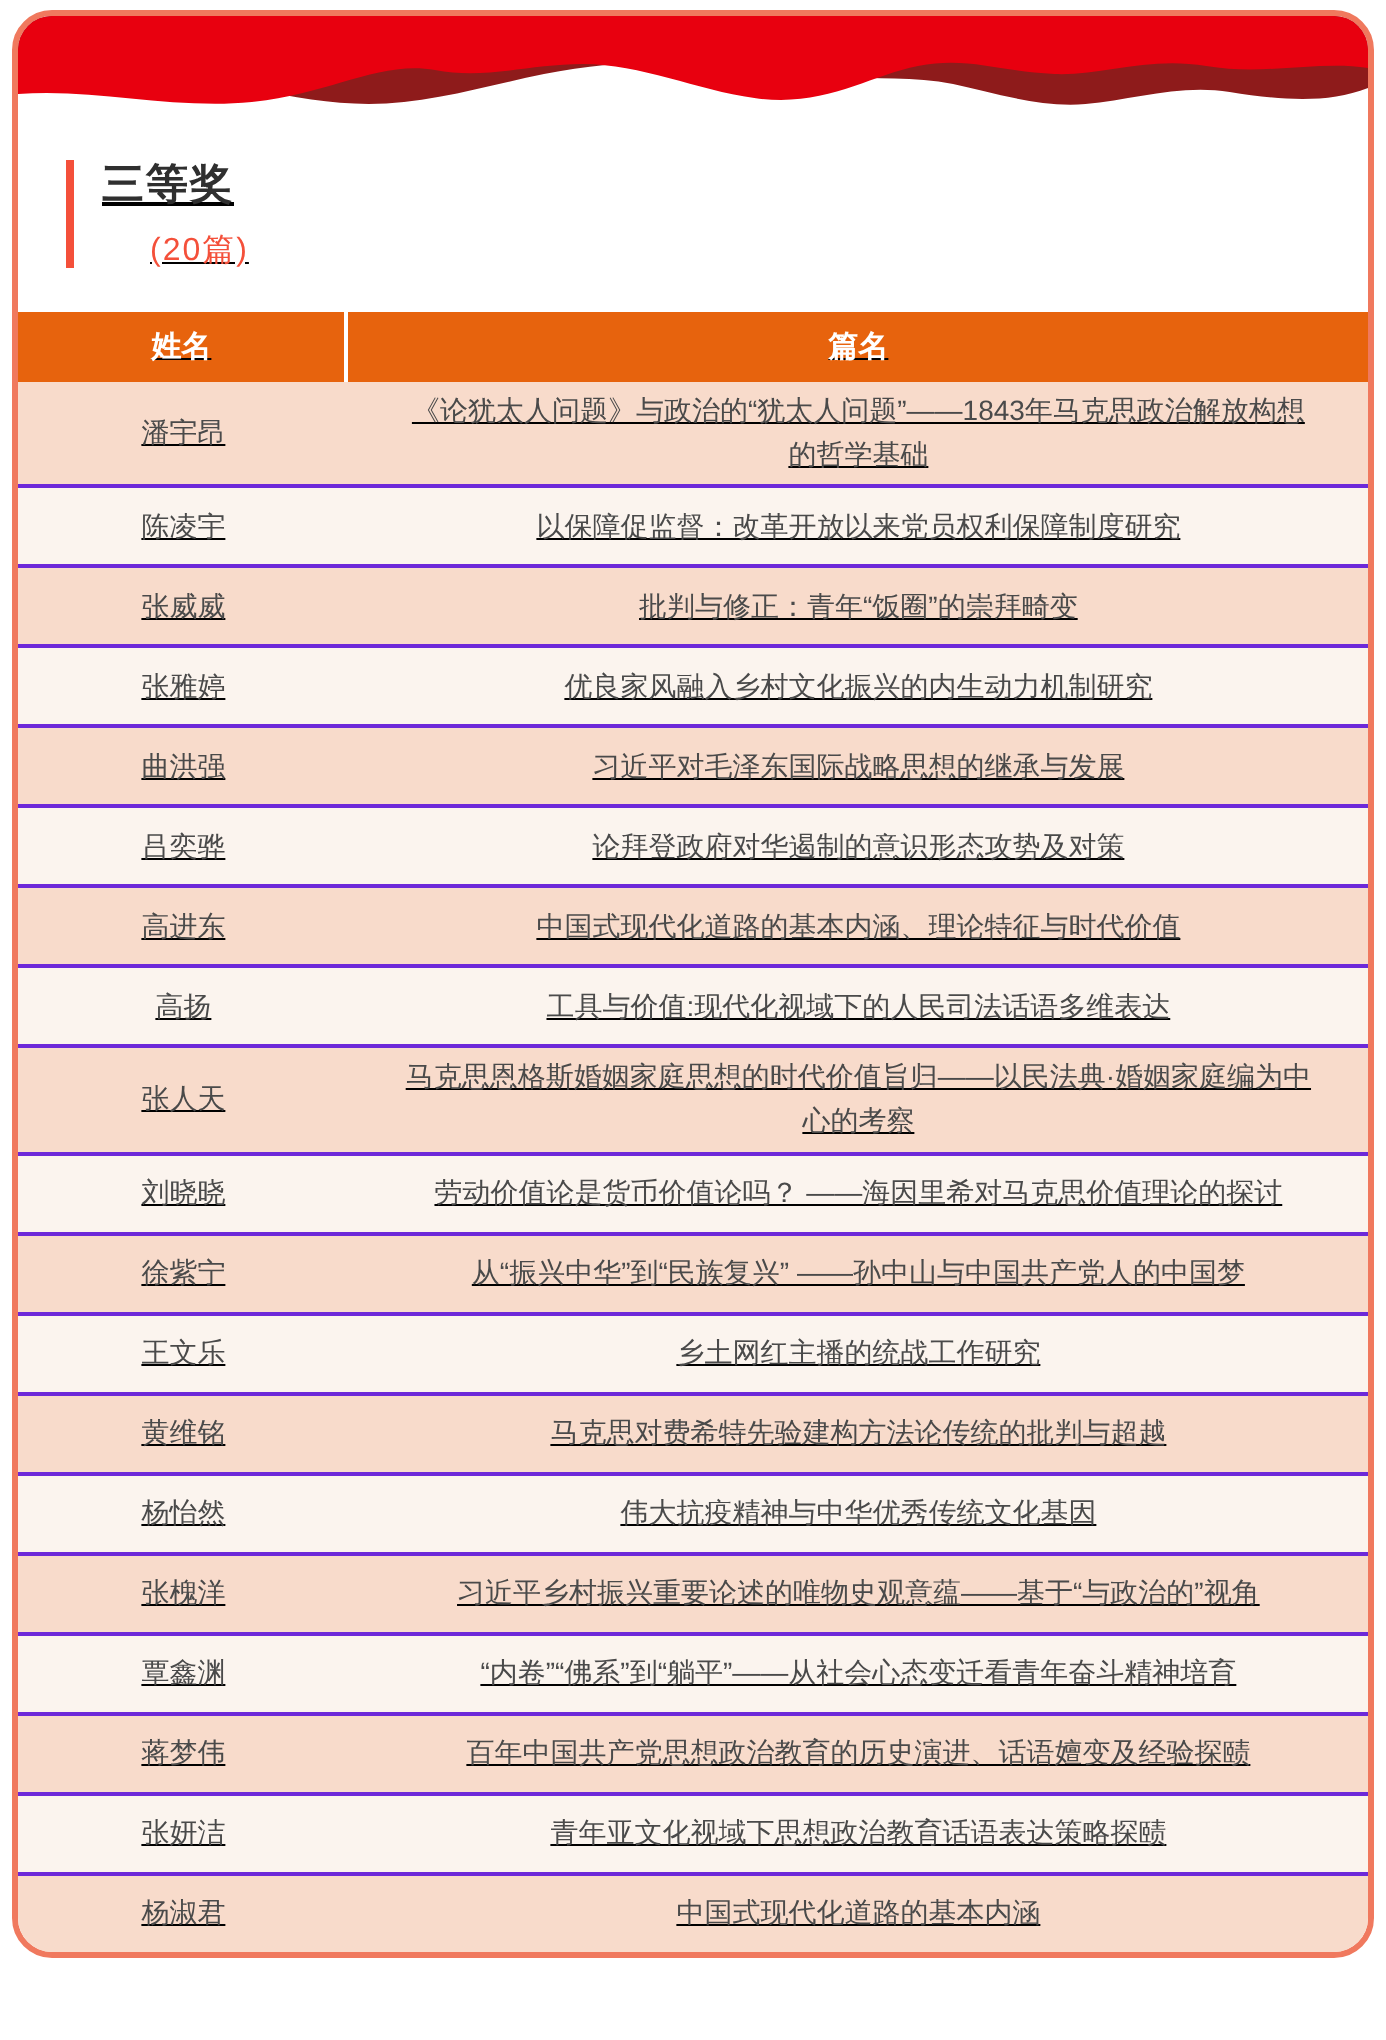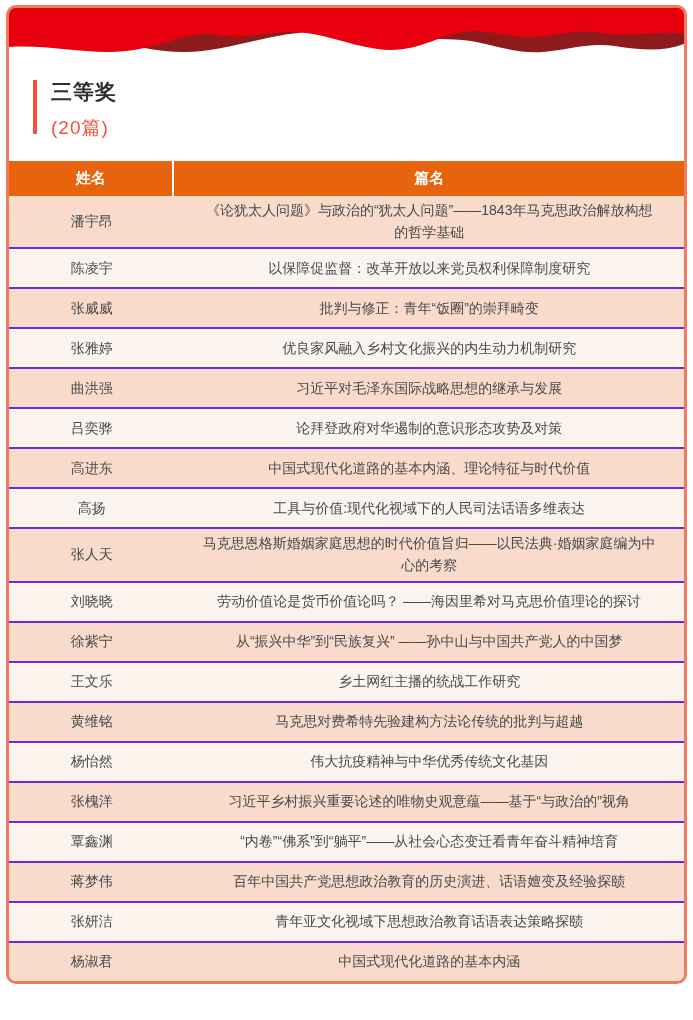--- a/index.html
+++ b/index.html
@@ -7,23 +7,24 @@
   body {
     width: 693px;
     min-height: 1020px;
     position: relative;
     font-family: "Liberation Sans", "DejaVu Sans", sans-serif;
     overflow-x: hidden;
   }
   .card {
     margin: 5px 6px 14px 6px;
     border: 3px solid #f0795e;
-    border-radius: 10px;
+    border-radius: 20px;
     overflow: hidden;
     background: #ffffff;
+    text-decoration: underline;
   }
   .wave-wrap { width: 100%; height: 52px; line-height: 0; background: #ffffff; }
   .wave-wrap svg { display: block; width: 100%; height: 52px; }
 
   .title-block {
     position: relative;
     padding: 18px 20px 12px 42px;
   }
   .accent-bar {
     position: absolute;
@@ -32,23 +33,24 @@
     background: #f4503a;
   }
   .prize-title {
     font-size: 21px;
     font-weight: bold;
     color: #2f2f2f;
     letter-spacing: 1px;
   }
   .prize-count {
     margin-top: 9px;
-    font-size: 19px;
+    font-size: 16px;
     color: #f4503a;
     letter-spacing: 1px;
+    margin-left: 24px;
   }
 
   .awards-table { width: 100%; margin-top: 8px; }
   .thead {
     display: flex;
     background: #e7630d;
     color: #ffffff;
     font-weight: bold;
     font-size: 15px;
   }

